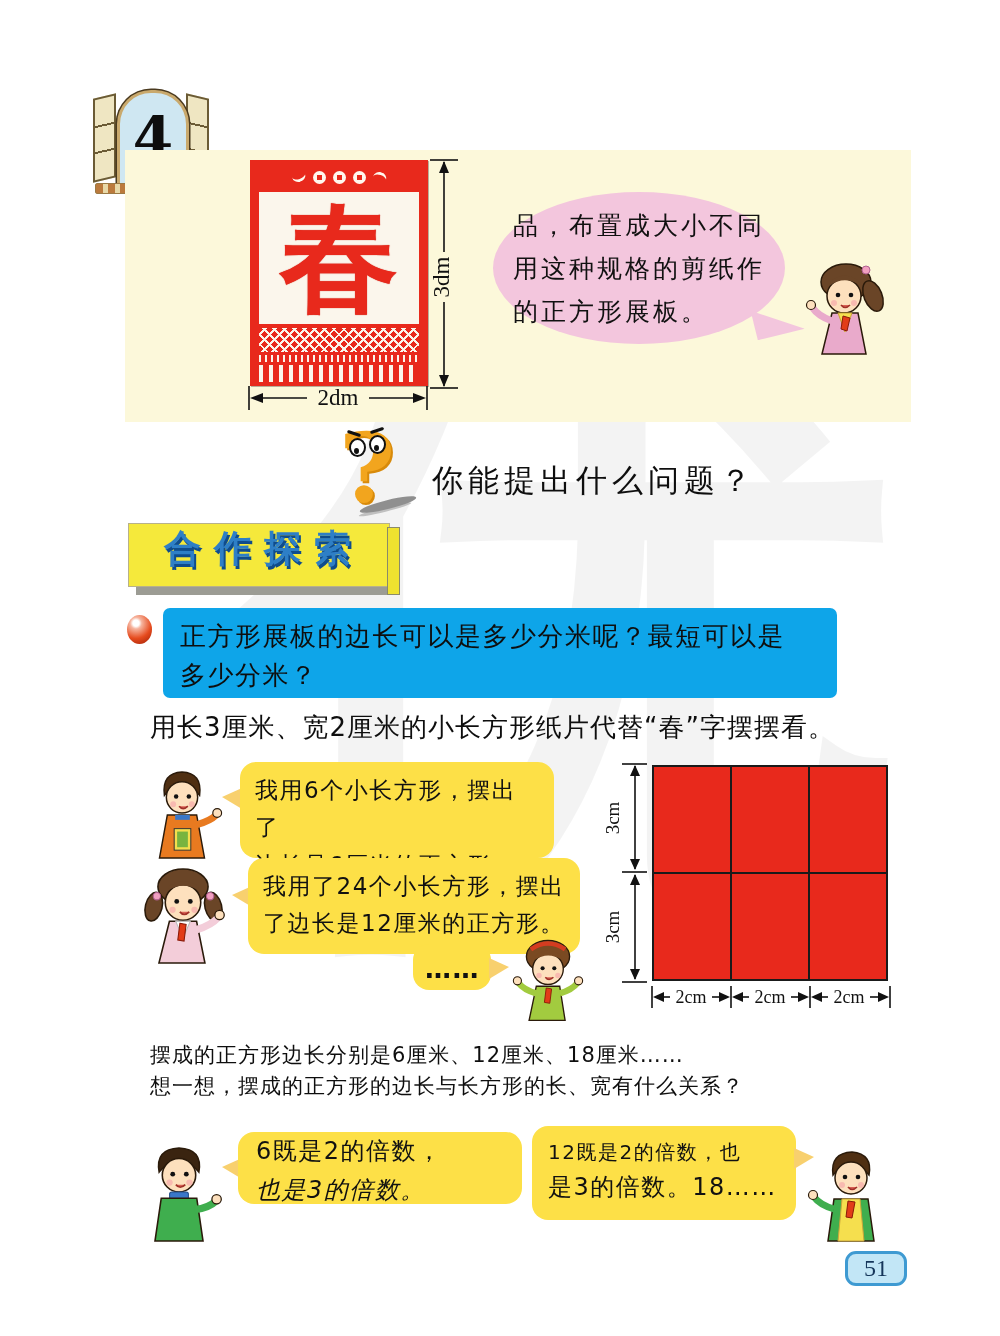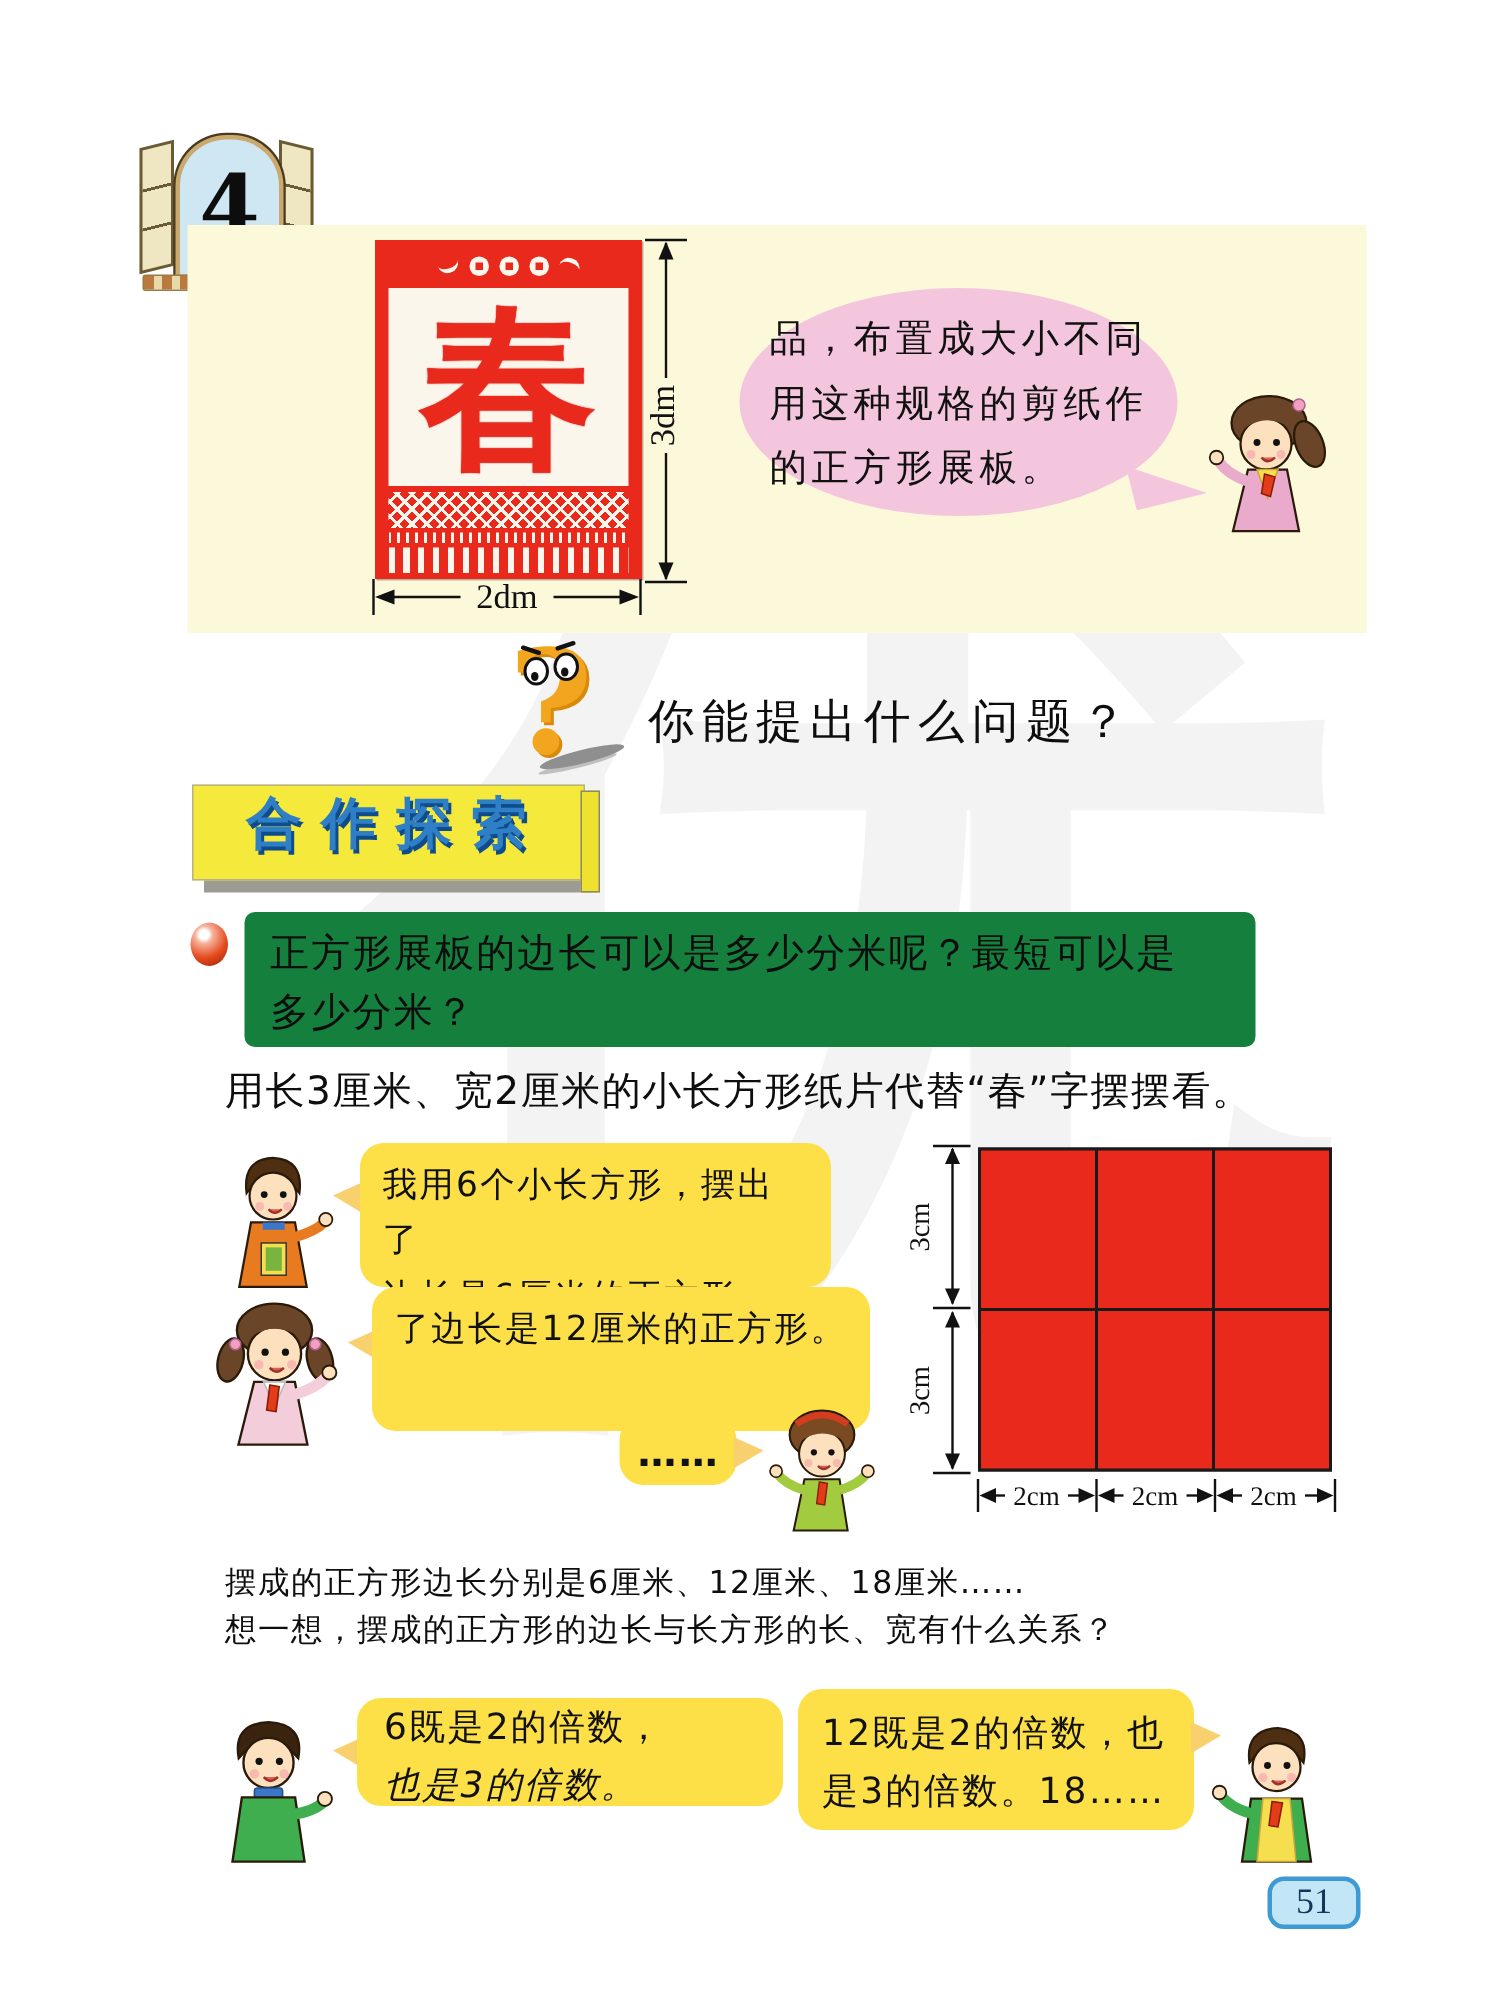--- a/index.html
+++ b/index.html
@@ -78,21 +78,21 @@
   .banner{left:128px;top:523px;width:260px;height:62px;background:#f5e93b;
     border:1px solid #b8b18a;box-shadow:8px 8px 0 #9c9c94;
     display:flex;align-items:flex-start;justify-content:center;}
   .banner .fold{position:absolute;right:-11px;top:3px;width:11px;height:66px;background:#efe22f;border:1px solid #8a8a6a;}
   .banner .label{font-size:37px;font-weight:bold;color:#2e7fc6;letter-spacing:13px;
     text-shadow:2px 3px 0 #0f4c8c;padding-left:10px;}
 
   
   .bead{left:127px;top:615px;width:25px;height:29px;border-radius:50%;
     background:radial-gradient(circle at 36% 28%,#ffffff 0 12%,#f6b49e 22%,#e64b1e 58%,#a32207 95%);}
-  .taskbox{left:163px;top:608px;width:674px;height:90px;background:#15803d;border-radius:7px;
+  .taskbox{left:163px;top:608px;width:674px;height:90px;background:#0ea5e9;border-radius:7px;
     padding:9px 17px;box-sizing:border-box;}
   .taskbox .line{font-size:26px;line-height:1.5;letter-spacing:1.5px;color:#0e0e0e;}
 
   .instruction{left:150px;top:710px;width:780px;font-size:26px;letter-spacing:1px;color:#0e0e0e;}
 
   
   .obubble{background:#fde047;border-radius:16px;box-sizing:border-box;padding:10px 15px;}
   .obubble .line{font-size:23px;line-height:1.62;letter-spacing:1.5px;color:#111;}
   .tail-l{width:0;height:0;border-top:9px solid transparent;border-bottom:12px solid transparent;
     border-right:20px solid #f8d06e;}
@@ -256,20 +256,21 @@
       <path d="M42 47 q4 5 9 0" stroke="#a03028" stroke-width="1.6" fill="#d86055"></path>
       <path d="M32 56 L58 56 L66 96 L22 96 Z" fill="#f3cdd9" stroke="#2a1a0a" stroke-width="1.5"></path>
       <path d="M38 56 L52 56 L45 72 Z" fill="#ffffff" stroke="#bbb"></path>
       <path d="M42 58 l6 1 -2 16 -6 -1 Z" fill="#e23c18" stroke="#8a1a08"></path>
       <path d="M58 64 Q72 60 79 52" stroke="#f3cdd9" stroke-width="7" fill="none"></path>
       <circle cx="80" cy="50" r="4.5" fill="#fde0bd" stroke="#2a1a0a" stroke-width="1.2"></circle>
     </svg>
   </div>
   <div class="abs tail-l" style="left:232px;top:886px;"></div>
   <div class="abs obubble" style="left:248px;top:858px;width:332px;height:96px;">
+    <div class="line">我用了24个小长方形，摆出</div>
     <div class="line">了边长是12厘米的正方形。</div>
   </div>
 
   <div class="abs obubble" style="left:413px;top:944px;width:78px;height:46px;padding:4px 12px;">
     <div class="line" style="font-weight:bold;font-size:26px;">……</div>
   </div>
   <div class="abs tail-r" style="left:489px;top:958px;"></div>
   <div class="abs" style="left:502px;top:934px;width:92px;height:90px;">
     <svg class="kid" viewBox="0 0 90 100">
       <ellipse cx="45" cy="25" rx="24" ry="18" fill="#7a4a22" stroke="#2a1a0a" stroke-width="1.5"></ellipse>
@@ -355,21 +356,21 @@
       <circle cx="81" cy="56" r="4.5" fill="#fde0bd" stroke="#2a1a0a" stroke-width="1.2"></circle>
     </svg>
   </div>
   <div class="abs tail-l" style="left:222px;top:1158px;"></div>
   <div class="abs obubble" style="left:238px;top:1132px;width:284px;height:72px;padding:0 18px;">
     <div class="line" style="font-size:24px;">6既是2的倍数，</div>
     <div class="line" style="font-size:24px;font-style:italic;">也是3的倍数。</div>
   </div>
 
   <div class="abs obubble" style="left:532px;top:1126px;width:264px;height:94px;padding:10px 16px;">
-    <div class="line" style="font-size:24px;">12既是2的倍数，也</div>
+    <div class="line" style="font-size:20px;">12既是2的倍数，也</div>
     <div class="line" style="font-size:24px;">是3的倍数。18……</div>
   </div>
   <div class="abs tail-r" style="left:794px;top:1148px;"></div>
   <div class="abs" style="left:806px;top:1138px;width:90px;height:114px;">
     <svg class="kid" viewBox="0 0 90 100">
       <path d="M27 30 Q24 8 46 7 Q67 9 63 30 Q54 18 45 21 Q36 18 27 30 Z" fill="#4f2f12" stroke="#2a1a0a" stroke-width="1.5"></path>
       <circle cx="45" cy="33" r="16" fill="#fde0bd" stroke="#2a1a0a" stroke-width="1.5"></circle>
       <circle cx="39" cy="32" r="2.3" fill="#111"></circle>
         <circle cx="52" cy="32" r="2.3" fill="#111"></circle>
       <circle cx="36" cy="40" r="3" fill="#f6b0ac" opacity="0.8"></circle>

